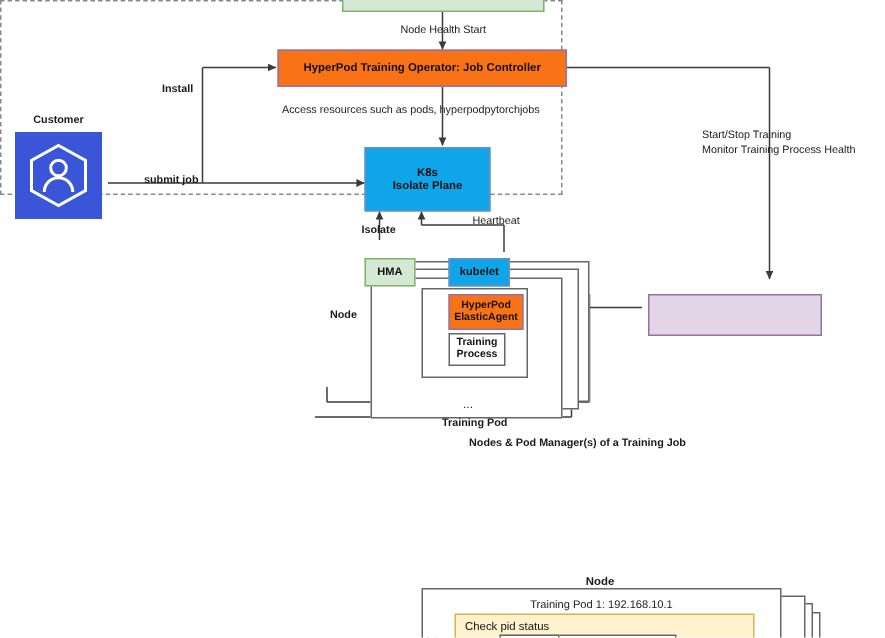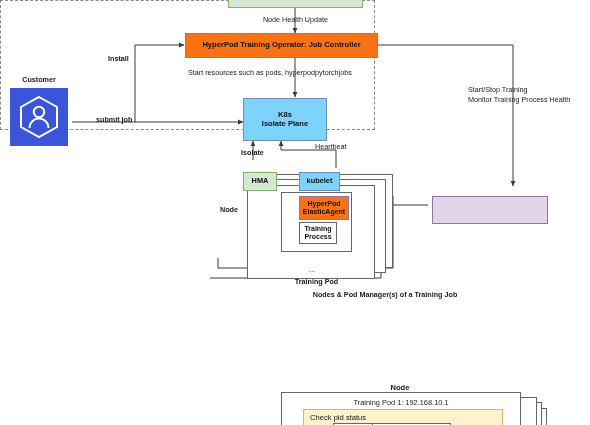--- a/index.html
+++ b/index.html
@@ -16,21 +16,21 @@
   }
   .lbl{
     position:absolute;white-space:pre;line-height:1.25;
     font-size:7.2px;color:#1a1a1a;
   }
   .lbl.b{font-weight:bold;}
   .lbl.c{text-align:center;}
   
   .b-green{background:#d5e8d4;border-color:#82b366;color:#111;}
   .b-purple{background:#f97316;border-color:#9673a6;color:#111;}
-  .b-blue{background:#7dd3fc;border-color:#6c8ebf;color:#111;}
+  .b-blue{background:#0ea5e9;border-color:#6c8ebf;color:#111;}
   .b-white{background:#ffffff;border-color:#666666;color:#111;}
   .b-cream{background:#fff2cc;border-color:#d6b656;color:#111;}
   .frame{background:#ffffff;border:1px solid #666666;box-sizing:border-box;position:absolute;}
   .dashed{border:1px dashed #888888;background:transparent;}
   svg.wires{position:absolute;left:0;top:0;width:590px;height:425px;overflow:visible;}
   .cust-icon{
     position:absolute;background:#3b55d9;display:flex;align-items:center;justify-content:center;
   }
 </style>
 </head>
@@ -71,29 +71,29 @@
       <line x1="218" y1="268" x2="218" y2="258"></line>
       <line x1="381" y1="186" x2="381" y2="278"></line>
       <line x1="381" y1="278" x2="210" y2="278"></line>
     </g>
   </svg>
 
   <div class="box b-green" style="left:228px;top:-11px;width:135px;height:19px;font-size:7.5px;">
     <span>External Node Monitor</span>
   </div>
 
-  <div class="lbl c" style="left:243px;top:15px;width:105px;">Node Health Update</div>
+  <div class="lbl c" style="left:243px;top:15px;width:105px;">Node Health Start</div>
 
   <div class="box b-purple" style="left:185px;top:33px;width:193px;height:25px;font-size:7.6px;">
     <span>HyperPod Training Operator: Job Controller</span>
   </div>
 
   <div class="lbl b" style="left:108px;top:54px;">Install</div>
 
-  <div class="lbl" style="left:188px;top:68px;">Start resources such as pods, hyperpodpytorchjobs</div>
+  <div class="lbl" style="left:188px;top:68px;">Access resources such as pods, hyperpodpytorchjobs</div>
 
   <div class="lbl b c" style="left:6px;top:75px;width:66px;">Customer</div>
   <div class="cust-icon" style="left:10px;top:88px;width:58px;height:58px;">
     <svg width="46" height="46" viewBox="0 0 46 46" xmlns="http://www.w3.org/2000/svg">
       <polygon points="23,3 41,13 41,33 23,43 5,33 5,13" fill="none" stroke="#ffffff" stroke-width="2"></polygon>
       <circle cx="23" cy="18" r="5.2" fill="none" stroke="#ffffff" stroke-width="2"></circle>
       <path d="M13.5,34 a9.5,9.5 0 0,1 19,0" fill="none" stroke="#ffffff" stroke-width="2"></path>
     </svg>
   </div>
 

